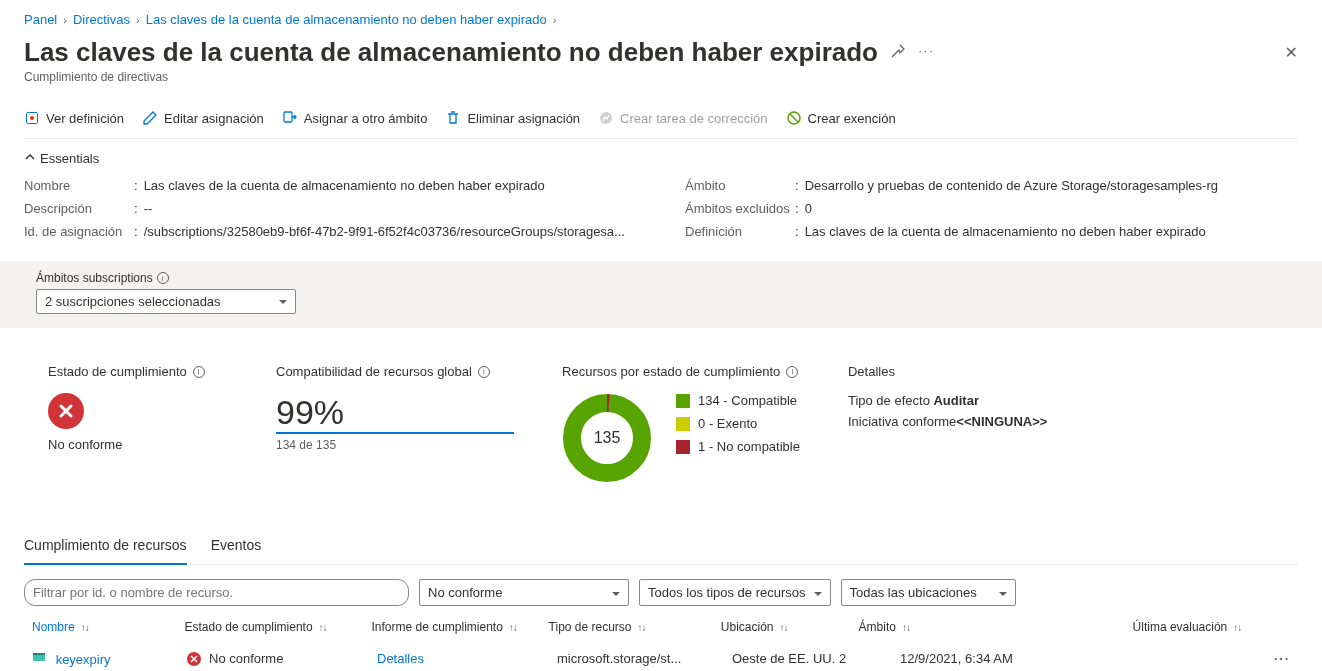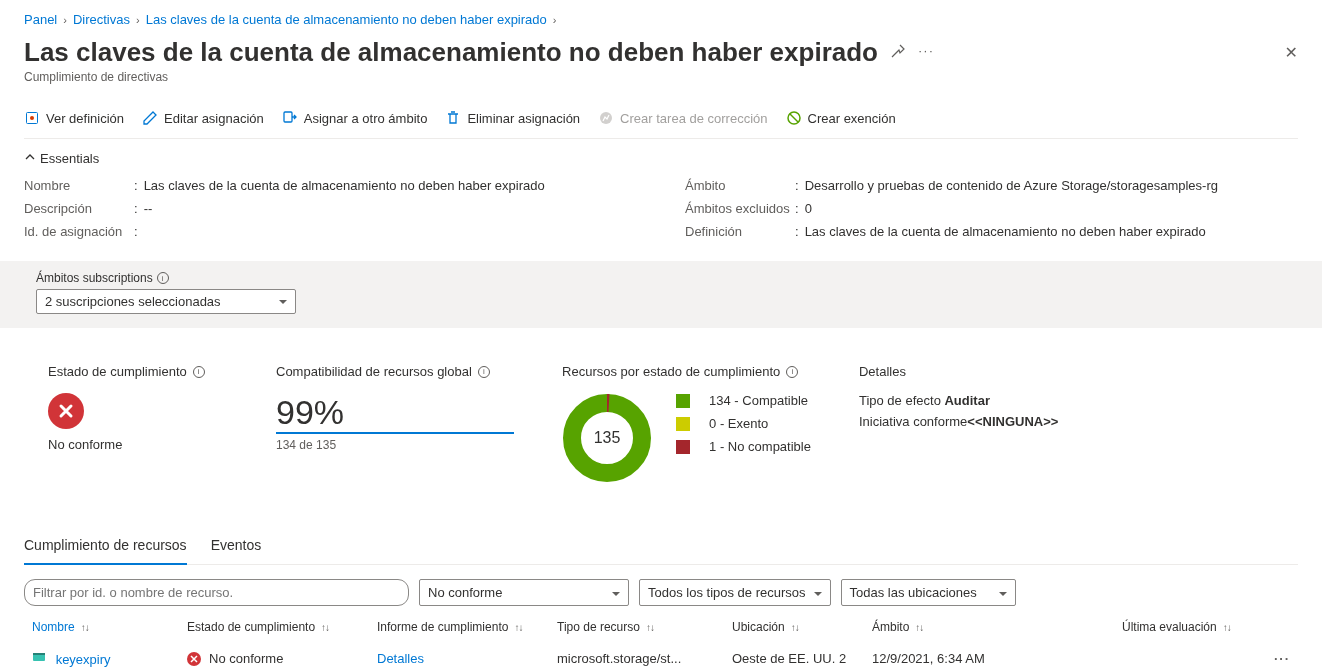--- a/index.html
+++ b/index.html
@@ -236,21 +236,21 @@
     }
     .legend {
       display: flex;
       flex-direction: column;
       gap: 8px;
       font-size: 13px;
     }
     .legend-item {
       display: flex;
       align-items: center;
-      gap: 19px;
+      gap: 8px;
     }
     .legend-sq {
       width: 14px;
       height: 14px;
     }
     .details-card {
       font-size: 13px;
     }
     .details-card .line {
       margin-bottom: 6px;
@@ -333,21 +333,21 @@
       padding: 10px 8px;
       font-size: 13px;
       position: relative;
     }
     .col-name { width: 155px; }
     .col-state { width: 190px; }
     .col-report { width: 180px; }
     .col-type { width: 175px; }
     .col-loc { width: 140px; }
     .col-scope { width: 250px; }
-    .col-eval { width: 160px; }
+    .col-eval { width: 160px; margin-left: 28px; }
     .res-icon {
       width: 14px;
       height: 14px;
       display: inline-flex;
       margin-right: 6px;
     }
     .link { color: #0078d4; cursor: pointer; }
     .state-cell { display: flex; align-items: center; gap: 8px; }
     .state-icon {
       width: 14px; height: 14px; border-radius: 50%;
@@ -469,20 +469,21 @@
         <span class="ess-value">Las claves de la cuenta de almacenamiento no deben haber expirado</span>
       </div>
       <div class="ess-row">
         <span class="ess-label">Descripción</span>
         <span class="ess-sep">:</span>
         <span class="ess-value">--</span>
       </div>
       <div class="ess-row">
         <span class="ess-label">Id. de asignación</span>
         <span class="ess-sep">:</span>
+        <span class="ess-value">/subscriptions/32580eb9-bf6f-47b2-9f91-6f52f4c03736/resourceGroups/storagesa...</span>
       </div>
     </div>
     <div class="essentials-col">
       <div class="ess-row">
         <span class="ess-label">Ámbito</span>
         <span class="ess-sep">:</span>
         <span class="ess-value">Desarrollo y pruebas de contenido de Azure Storage/storagesamples-rg</span>
       </div>
       <div class="ess-row">
         <span class="ess-label">Ámbitos excluidos</span>

